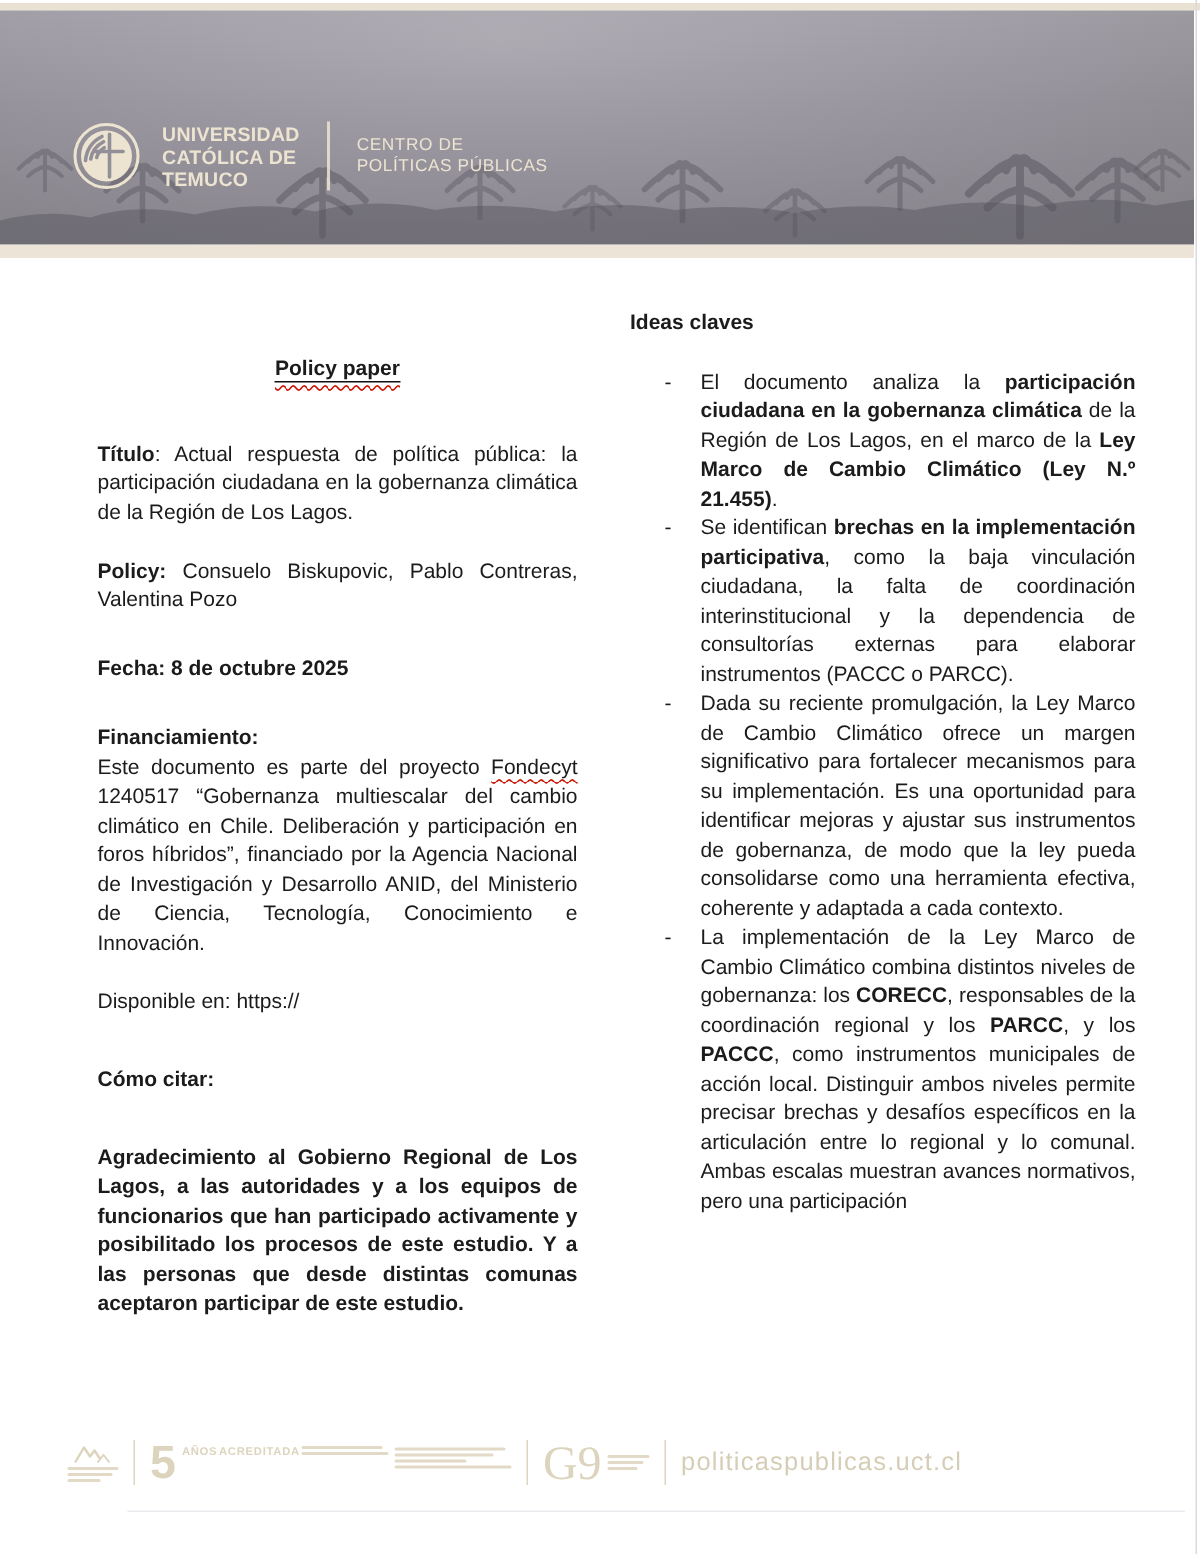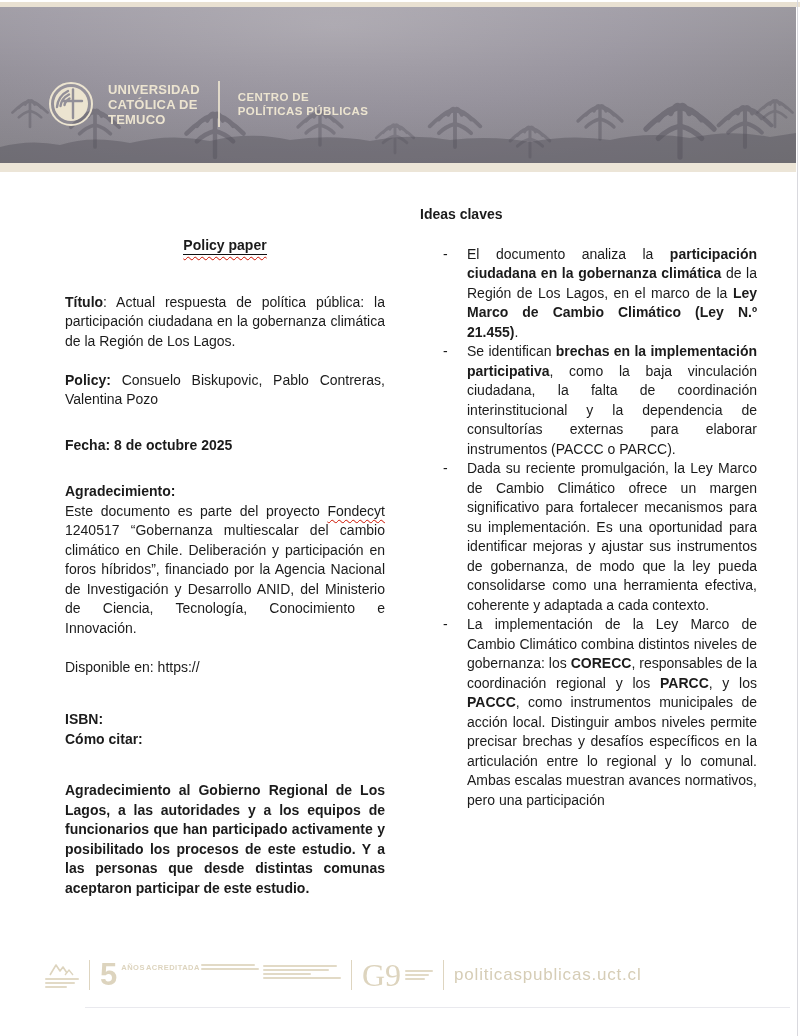--- a/index.html
+++ b/index.html
@@ -11,21 +11,21 @@
   .hdr-top-beige{height:5px;background:#e9e1d2;}
   .banner{position:relative;height:156px;overflow:hidden;width:796px;
           background:radial-gradient(ellipse at 42% 12%, #a8a4ac 0%, #9a96a0 45%, #908d94 75%, #8b898c 100%);}
   .banner-haze{position:absolute;inset:0;background:linear-gradient(180deg,rgba(255,255,255,.10) 0%,rgba(255,255,255,0) 40%,rgba(60,58,66,.10) 100%);}
   .trees{position:absolute;left:0;bottom:0;width:796px;height:156px;color:#5f5c66;}
   .hdr-bottom-beige{height:9px;background:#ece5d7;width:796px;}
   .logo-row{position:absolute;left:48px;top:74px;display:flex;align-items:center;gap:14px;}
   .logo-circle{flex:0 0 auto;}
   .logo-text{color:#ece4d0;font-weight:bold;font-size:13px;line-height:15px;letter-spacing:.2px;}
   .logo-sep{width:2px;height:46px;background:#ece4d0;opacity:.85;margin:0 4px;}
-  .center-text{color:#ece4d0;font-weight:700;font-size:11.5px;line-height:14px;letter-spacing:.4px;}
+  .center-text{color:#ece4d0;font-weight:400;font-size:11.5px;line-height:14px;letter-spacing:.4px;}
   
   .col{position:absolute;font-size:14px;line-height:19.5px;text-align:justify;}
   .col-left{left:65px;top:236px;width:320px;}
   .col-right{left:420px;top:205px;width:337px;}
   .b{font-weight:bold;}
   .center{text-align:center;}
   .pp-wavy{text-decoration:underline wavy #cc1100;text-decoration-thickness:1px;text-underline-offset:6px;}
   .pp-line{border-bottom:1.5px solid #111;padding-bottom:1px;}
   .wavy{text-decoration:underline wavy #cc1100;text-decoration-thickness:1px;text-underline-offset:3px;}
   .mt-title{margin-top:37px;}
@@ -124,28 +124,27 @@
       <span class="b pp-wavy"><span class="pp-line">Policy paper</span></span>
     </div>
 
     <p class="mt-title" style="margin-bottom:0;"><span class="b">Título</span><span>: Actual respuesta de política pública: la participación ciudadana en la gobernanza climática de la Región de Los Lagos.</span></p>
 
     <p class="mt-1" style="margin:19.5px 0 0 0;"><span class="b">Policy:</span><span> Consuelo Biskupovic, Pablo Contreras, Valentina Pozo</span></p>
 
     <p class="b mt-fecha" style="margin:26px 0 0 0;">Fecha: 8 de octubre 2025</p>
 
     <div class="mt-fin">
-      <div class="b">Agradecimiento:</div>
+      <div class="b">Financiamiento:</div>
       <div><span>Este documento es parte del proyecto </span><span class="wavy">Fondecyt</span><span> 1240517 “Gobernanza multiescalar del cambio climático en Chile. Deliberación y participación en foros híbridos”, financiado por la Agencia Nacional de Investigación y Desarrollo ANID, del Ministerio de Ciencia, Tecnología, Conocimiento e Innovación.</span></div>
     </div>
 
     <p style="margin:19.5px 0 0 0;">Disponible en: https://</p>
 
     <div class="mt-isbn b">
-      <div>ISBN:</div>
       <div>Cómo citar:</div>
     </div>
 
     <p class="b" style="margin:32px 0 0 0;">Agradecimiento al Gobierno Regional de Los Lagos, a las autoridades y a los equipos de funcionarios que han participado activamente y posibilitado los procesos de este estudio. Y a las personas que desde distintas comunas aceptaron participar de este estudio.</p>
   </div>
 
   <div class="col col-right">
     <div class="ideas-heading">Ideas claves</div>
     <div class="bullet-list" id="bullet-list">
         <div class="bullet">

